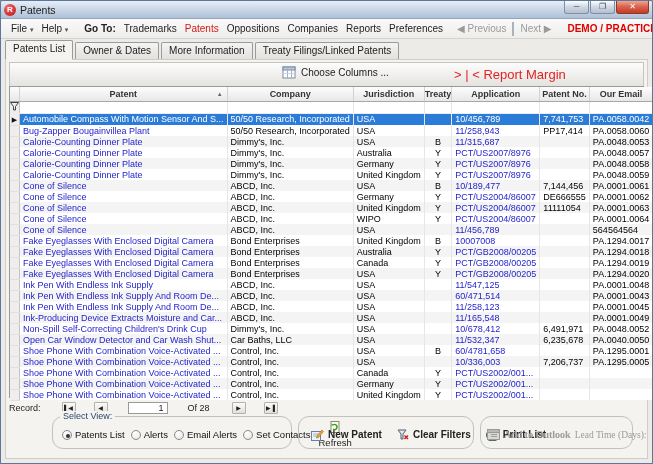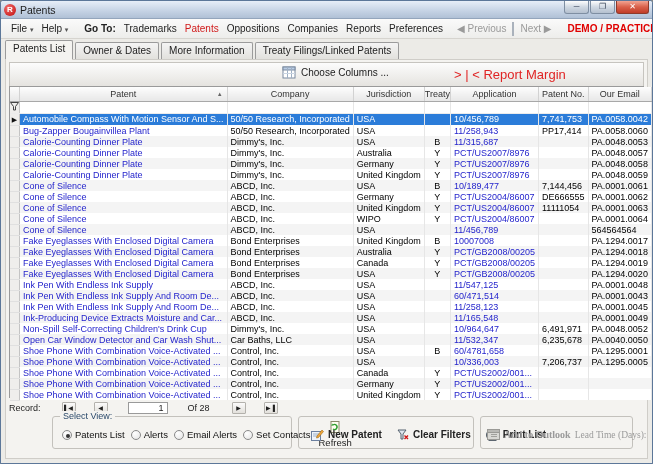--- a/index.html
+++ b/index.html
@@ -48,21 +48,21 @@
   .toolbar-panel { position:absolute; left:3px; right:3px; top:2px; height:26px;
                    border:1px solid #c6c4bf; background:linear-gradient(#fcfcfc,#e4e2de); }
   .choose-cols { position:absolute; left:272px; top:3px; display:flex; align-items:center; gap:5px;
                  font-size:10px; color:#222; }
   .report-margin { position:absolute; left:444px; top:4px; font-size:13px; color:#e02424; }
 
   
   .grid { position:absolute; left:3px; right:3px; top:26px; height:312px; border:1px solid #9a9a9a;
           background:#fff; display:flex; }
   table { border-collapse:collapse; table-layout:fixed; flex:1; height:min-content; }
-  th { height:14px; font-size:9px; font-weight:normal; color:#333; text-align:center;
+  th { height:14px; font-size:9px; font-weight:bold; color:#333; text-align:center;
        background:linear-gradient(#fdfdfd,#e7e7e7); border-right:1px solid #d2d2d2; border-bottom:1px solid #a8a8a8;
        position:relative; overflow:hidden; white-space:nowrap; }
   td { height:11px; font-size:9px; padding:0 3px; border-right:1px solid #e6e6e6; overflow:hidden;
        white-space:nowrap; color:#000; }
   tr.data-row:nth-child(odd)  td { background:#fff; }
   tr.data-row:nth-child(even) td { background:#f4f4f4; }
   td.selector { background:#efeeec !important; border-right:1px solid #c4c4c4; border-bottom:1px solid #e0e0e0;
                 text-align:center; padding:0; }
   td.link { color:#2424cc; }
   td.center { text-align:center; }
@@ -78,21 +78,21 @@
                 font-size:9px; color:#222; gap:18px; }
   .rec-label { margin-right:3px; }
   .rec-btn { width:14px; height:12px; border:1px solid #b3b1ac; background:linear-gradient(#fbfbfb,#e2e0db);
              font-size:6px; text-align:center; line-height:11px; color:#222; border-radius:1px; }
   .rec-box { width:40px; height:12px; border:1px solid #9a9a9a; background:#fff; font-size:9px;
              text-align:right; padding:0 3px; line-height:11px; margin:0 2px; }
   .rec-of { margin:0 4px 0 0; }
 
   
   .bottom-area { position:absolute; left:0; right:0; top:352px; height:46px; }
-  .groupbox { position:absolute; border:1px solid #c3c1bc; border-radius:3px; height:33px; top:4px; background:transparent; }
+  .groupbox { position:absolute; border:1px solid #c3c1bc; border-radius:11px; height:33px; top:4px; background:transparent; }
   .groupbox .legend { position:absolute; top:-6px; left:7px; background:#f4f3f0; padding:0 3px;
                       font-size:9px; color:#2b4a6b; }
   .gb-inner { display:flex; align-items:center; height:100%; padding:4px 6px 0 8px; gap:7px; white-space:nowrap; }
   .radio-opt { display:flex; align-items:center; gap:3px; font-size:9.5px; color:#111; }
   .radio { width:10px; height:10px; border-radius:50%; border:1px solid #8a8a8a;
            background:radial-gradient(circle at 35% 30%,#fff,#e3e3e3); position:relative; flex:0 0 10px; }
   .radio.checked::after { content:""; position:absolute; left:3px; top:3px; width:4px; height:4px;
                           border-radius:50%; background:#333; }
   .flat-btn { display:flex; align-items:center; gap:4px; font-size:10px; font-weight:bold; color:#222;
               padding:2px 4px; border-radius:2px; }
@@ -417,21 +417,21 @@
               <td></td>
               <td>PA.0001.0049</td>
               <td>Utility</td>
             </tr>
             <tr class="data-row">
               <td class="selector"></td>
               <td class="link">Non-Spill Self-Correcting Children's Drink Cup</td>
               <td>Dimmy's,  Inc.</td>
               <td>USA</td>
               <td class="center"></td>
-              <td class="link">10/964,647</td>
+              <td class="link">10/678,412</td>
               <td>6,491,971</td>
               <td>PA.0048.0052</td>
               <td>Utility</td>
             </tr>
             <tr class="data-row">
               <td class="selector"></td>
               <td class="link">Open Car Window Detector and Car Wash Shut...</td>
               <td>Car Baths, LLC</td>
               <td>USA</td>
               <td class="center"></td>

